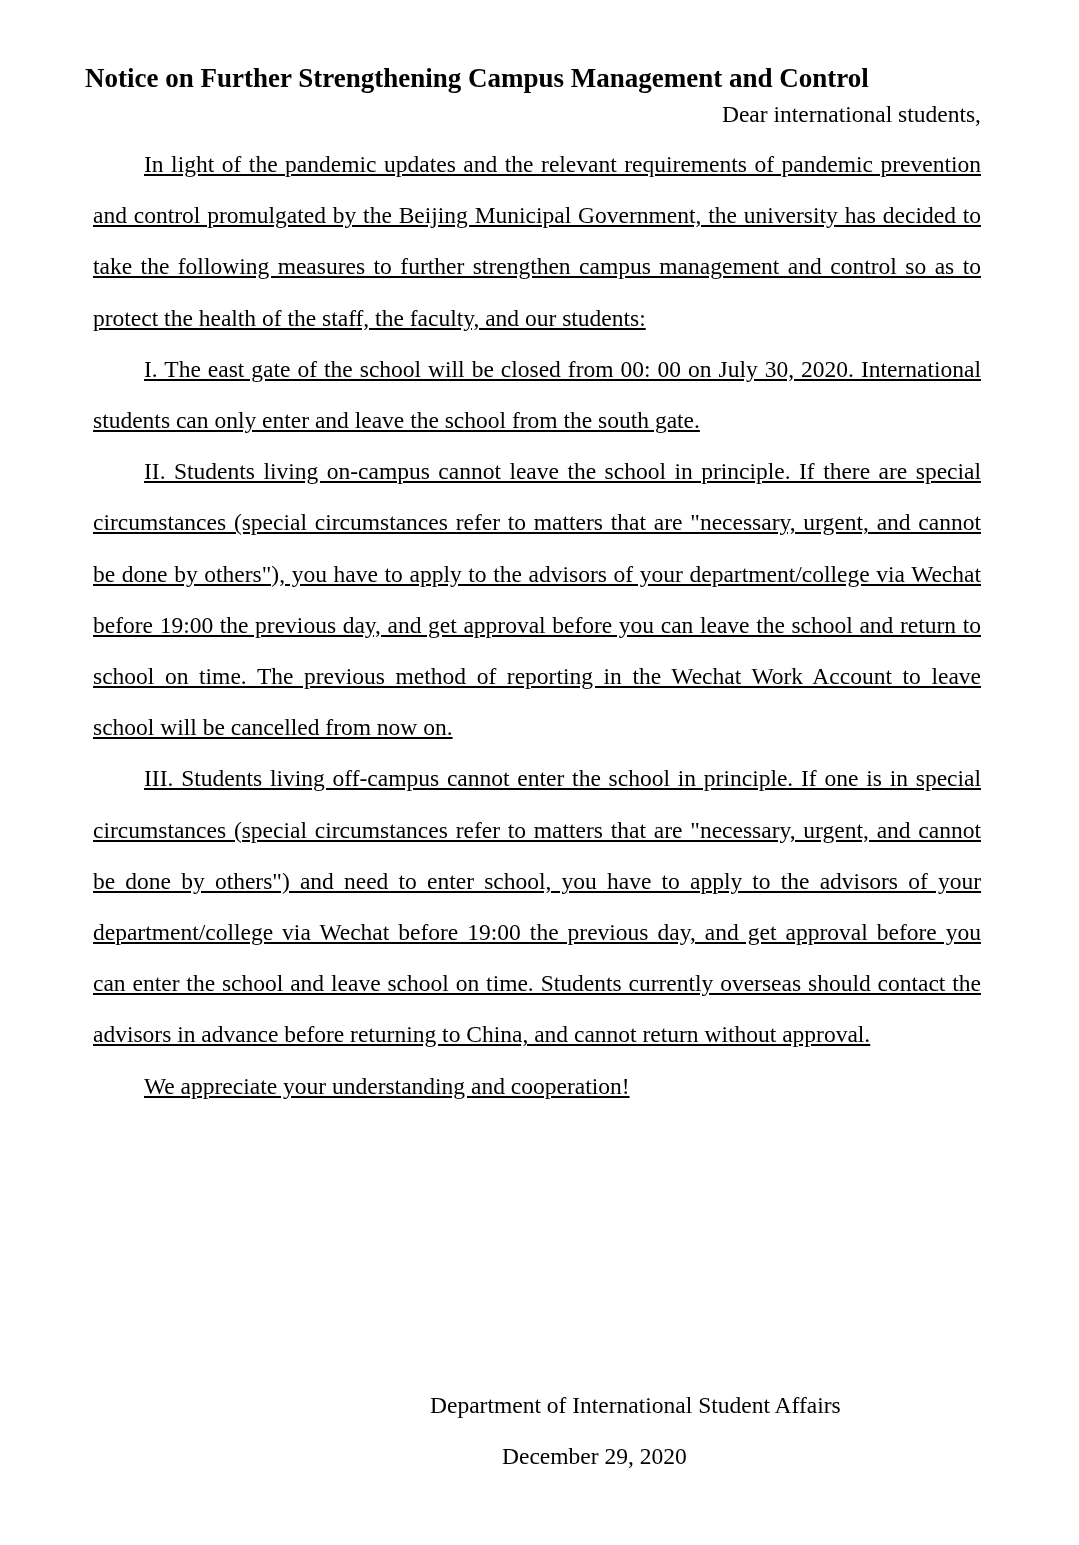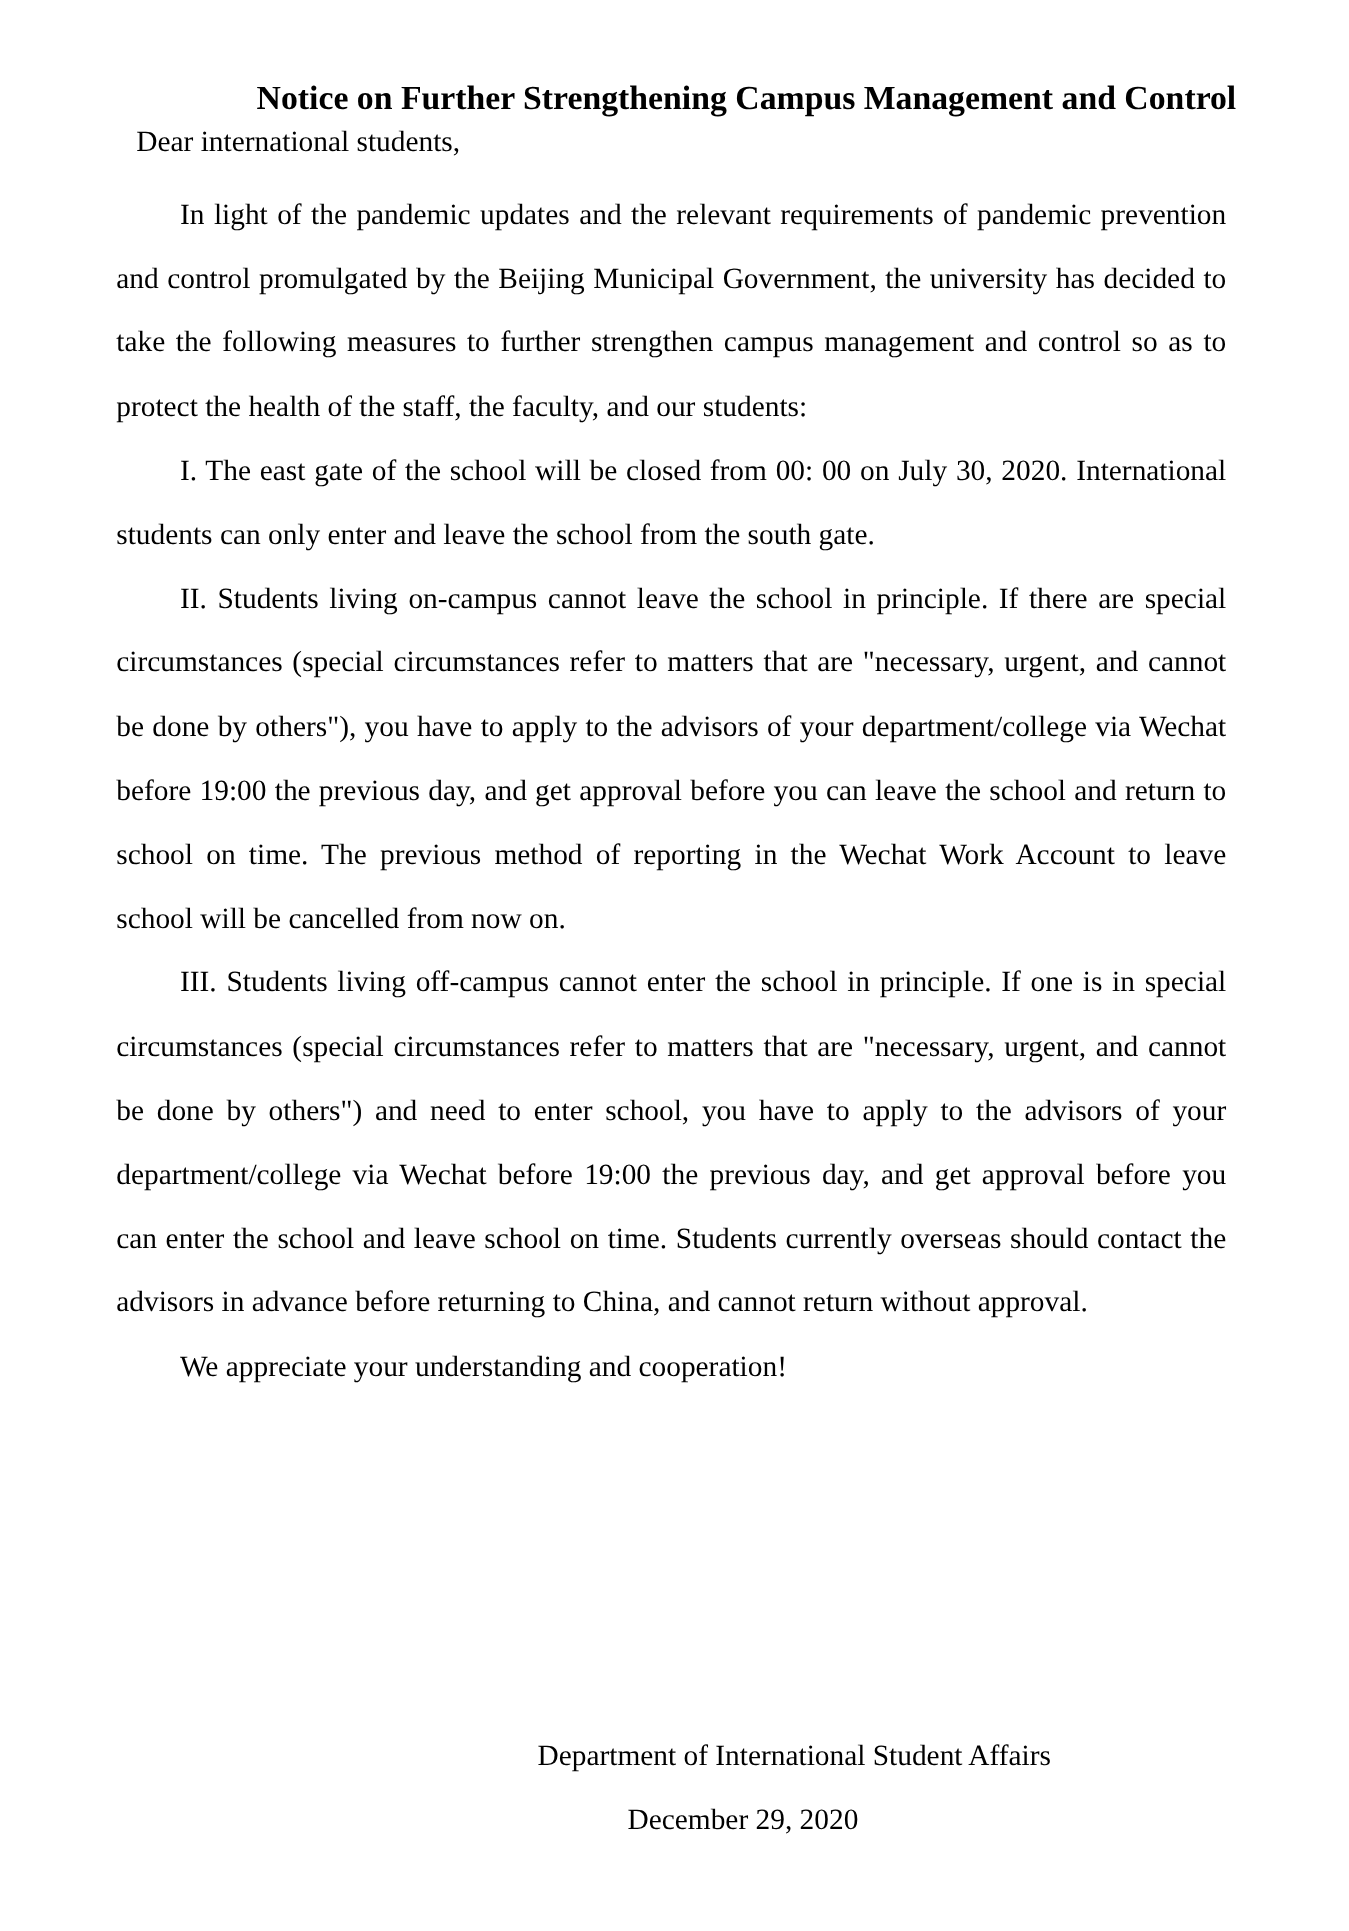--- a/index.html
+++ b/index.html
@@ -3,25 +3,25 @@
 <meta charset="utf-8">
 <style>
   html, body { margin: 0; padding: 0; background: #ffffff; }
   body { width: 1079px; height: 1545px; position: relative; overflow: hidden; }
   .page {
     position: absolute; left: 93px; top: 58px; width: 888px;
     font-family: "Liberation Serif", "DejaVu Serif", serif;
     color: #000000; font-size: 23.5px; line-height: 51.2px;
   }
   .title {
-    text-align: right; font-weight: bold; font-size: 27px;
+    text-align: left; font-weight: bold; font-size: 27px;
     line-height: 40px; margin: 0 0 0 -8px; width: 904px;
   }
-  .greeting { margin: 16px; line-height: 33px; height: 33px; margin-top: 0; }
-  .para { margin: 0; text-align: justify; text-indent: 51px; }
+  .greeting { margin: 0; line-height: 33px; height: 33px; margin-top: 0; text-align: right; }
+  .para { margin: 0; text-align: justify; text-indent: 51px; text-decoration: underline; }
   .para-first { margin-top: 8px; }
   .sign { position: absolute; left: 430px; top: 1392px; font-family: "Liberation Serif", serif; font-size: 23.5px; }
   .date { position: absolute; left: 502px; top: 1443px; font-family: "Liberation Serif", serif; font-size: 23.5px; }
 </style>
 </head>
 <body>
 
 <div class="page">
   <h1 class="title">Notice on Further Strengthening Campus Management and Control</h1>
   <p class="greeting">Dear international students,</p>

